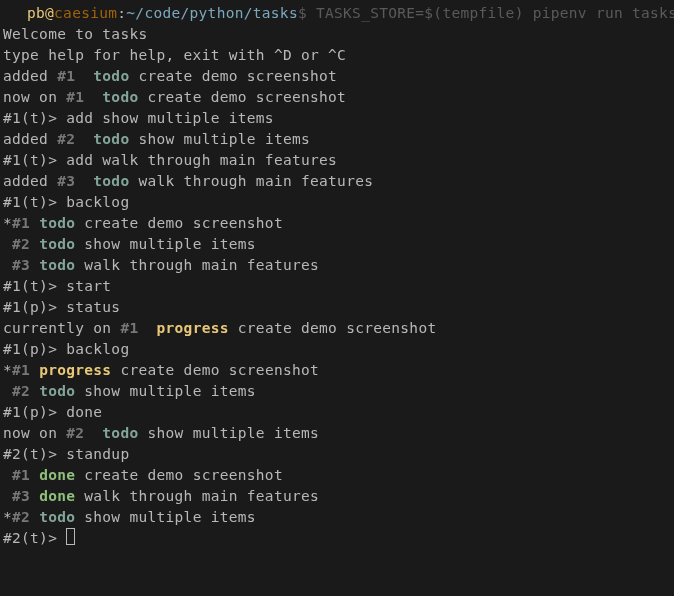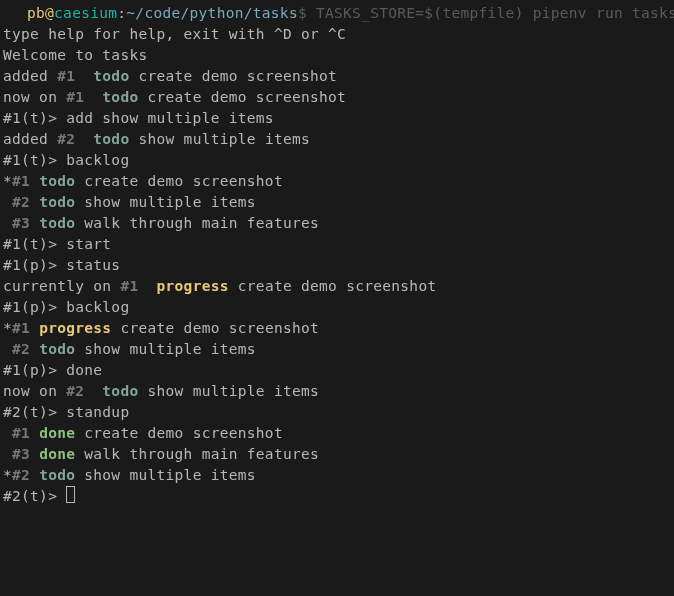--- a/index.html
+++ b/index.html
@@ -11,21 +11,21 @@
       line-height: 21px;
       padding: 3px 3px;
       width: 674px;
       height: 596px;
       letter-spacing: 0.3px;
       overflow: hidden;
     }
     .line { white-space: pre; }
     .user { color: #e8c878; margin-left: 24px; }
     .at { color: #e8c878; }
-    .host { color: #14b8a6; }
+    .host { color: #a16207; }
     .colon { color: #b8b8b8; }
     .path { color: #7aa8bd; }
     .prompt-dollar { color: #5a5a5a; }
     .cmd { color: #5a5a5a; }
     .gray { color: #b8b8b8; }
     .hash-num { color: #787878; }
     .todo { color: #83a598; font-weight: bold; }
     .progress { color: #e8c878; font-weight: bold; }
     .done { color: #8ec07c; font-weight: bold; }
     .b { font-weight: bold; }
@@ -36,26 +36,28 @@
       border: 1px solid #b8b8b8;
       vertical-align: text-bottom;
       margin-bottom: 1px;
     }
   </style>
 </head>
 <body>
 
 <div id="root">
     <div class="line"><span class="user">pb</span><span class="at">@</span><span class="host">caesium</span><span class="colon">:</span><span class="path">~/code/python/tasks</span><span class="prompt-dollar">$ </span><span class="cmd">TASKS_STORE=$(tempfile) pipenv run tasks</span></div>
+    <div class="line"><span class="gray">Welcome to tasks</span></div>
     <div class="line"><span class="gray">type help for help, exit with ^D or ^C</span></div>
-    <div class="line"><span class="gray">Welcome to tasks</span></div>
     <div class="line"><span class="gray">added </span><span class="hash-num b">#1</span><span class="gray">  </span><span class="todo">todo</span><span class="gray"> create demo screenshot</span></div>
     <div class="line"><span class="gray">now on </span><span class="hash-num b">#1</span><span class="gray">  </span><span class="todo">todo</span><span class="gray"> create demo screenshot</span></div>
     <div class="line"><span class="gray">#1(t)&gt; add show multiple items</span></div>
     <div class="line"><span class="gray">added </span><span class="hash-num b">#2</span><span class="gray">  </span><span class="todo">todo</span><span class="gray"> show multiple items</span></div>
+    <div class="line"><span class="gray">#1(t)&gt; add walk through main features</span></div>
+    <div class="line"><span class="gray">added </span><span class="hash-num b">#3</span><span class="gray">  </span><span class="todo">todo</span><span class="gray"> walk through main features</span></div>
     <div class="line"><span class="gray">#1(t)&gt; backlog</span></div>
     <div class="line"><span class="gray">*</span><span class="hash-num b">#1</span><span class="gray"> </span><span class="todo">todo</span><span class="gray"> create demo screenshot</span></div>
     <div class="line"><span class="gray"> </span><span class="hash-num b">#2</span><span class="gray"> </span><span class="todo">todo</span><span class="gray"> show multiple items</span></div>
     <div class="line"><span class="gray"> </span><span class="hash-num b">#3</span><span class="gray"> </span><span class="todo">todo</span><span class="gray"> walk through main features</span></div>
     <div class="line"><span class="gray">#1(t)&gt; start</span></div>
     <div class="line"><span class="gray">#1(p)&gt; status</span></div>
     <div class="line"><span class="gray">currently on </span><span class="hash-num b">#1</span><span class="gray">  </span><span class="progress">progress</span><span class="gray"> create demo screenshot</span></div>
     <div class="line"><span class="gray">#1(p)&gt; backlog</span></div>
     <div class="line"><span class="gray">*</span><span class="hash-num b">#1</span><span class="gray"> </span><span class="progress">progress</span><span class="gray"> create demo screenshot</span></div>
     <div class="line"><span class="gray"> </span><span class="hash-num b">#2</span><span class="gray"> </span><span class="todo">todo</span><span class="gray"> show multiple items</span></div>

